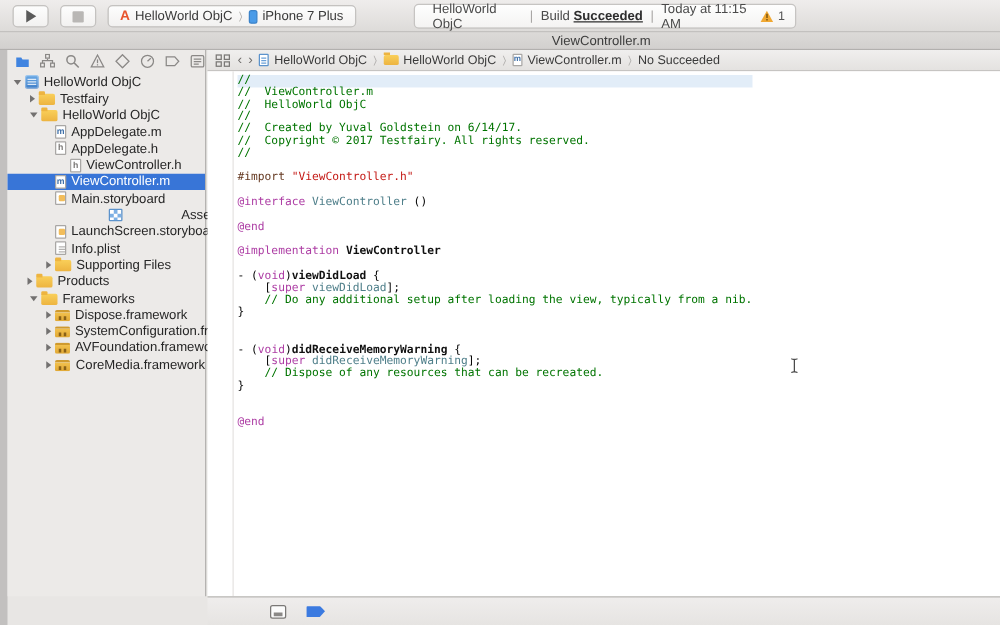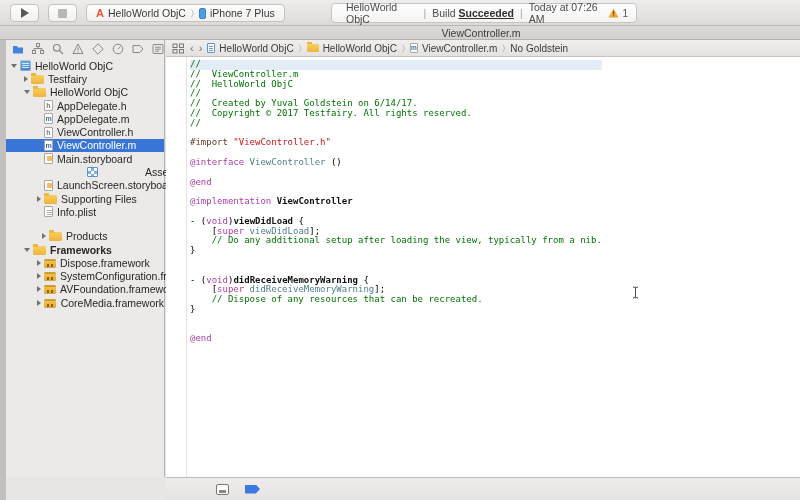--- a/index.html
+++ b/index.html
@@ -123,21 +123,21 @@
       <span class="chev-sep">〉</span>
       <span class="phone-ic"></span>
       <span>iPhone 7 Plus</span>
     </div>
     <div class="status-pill">
       <span>HelloWorld ObjC</span>
       <span class="status-sep">|</span>
       <span>Build</span>&nbsp;
       <span class="bold">Succeeded</span>
       <span class="status-sep">|</span>
-      <span>Today at 07:26 AM</span>
+      <span>Today at 11:15 AM</span>
       <span class="status-spacer"></span>
       <span class="warn-wrap">
         <svg width="11" height="10" viewBox="0 0 11 10">
           <path d="M5.5 0.5 L10.5 9.5 H0.5 Z" fill="#f0a832"></path>
           <rect x="5" y="3" width="1.2" height="3.4" fill="#7a5310"></rect>
           <rect x="5" y="7.2" width="1.2" height="1.2" fill="#7a5310"></rect>
         </svg>
         <span>1</span>
       </span>
     </div>
@@ -221,29 +221,29 @@
           <span class="t-ic ic-folder"></span>
           <span>Testfairy</span>
         </div>
         <div class="tree-row" style="padding-left: 18px;">
           <span class="tri down"></span>
           <span class="t-ic ic-folder"></span>
           <span>HelloWorld ObjC</span>
         </div>
         <div class="tree-row" style="padding-left: 31px;">
           <span class="tri none"></span>
+          <span class="t-ic ic-file m">m</span>
+          <span>AppDelegate.m</span>
+        </div>
+        <div class="tree-row" style="padding-left: 31px;">
+          <span class="tri none"></span>
           <span class="t-ic ic-file h">h</span>
           <span>AppDelegate.h</span>
         </div>
-        <div class="tree-row" style="padding-left: 31px;">
-          <span class="tri none"></span>
-          <span class="t-ic ic-file m">m</span>
-          <span>AppDelegate.m</span>
-        </div>
-        <div class="tree-row" style="padding-left: 31px;">
+        <div class="tree-row" style="padding-left: 43px;">
           <span class="tri none"></span>
           <span class="t-ic ic-file h">h</span>
           <span>ViewController.h</span>
         </div>
         <div class="tree-row selected" style="padding-left: 31px;">
           <span class="tri none"></span>
           <span class="t-ic ic-file m">m</span>
           <span>ViewController.m</span>
         </div>
         <div class="tree-row" style="padding-left: 31px;">
@@ -255,35 +255,35 @@
           <span class="tri none"></span>
           <span class="t-ic ic-assets"></span>
           <span>Assets.xcassets</span>
         </div>
         <div class="tree-row" style="padding-left: 31px;">
           <span class="tri none"></span>
           <span class="t-ic ic-sb"></span>
           <span>LaunchScreen.storyboard</span>
         </div>
         <div class="tree-row" style="padding-left: 31px;">
-          <span class="tri right"></span>
-          <span class="t-ic ic-folder"></span>
-          <span>Supporting Files</span>
-        </div>
-        <div class="tree-row" style="padding-left: 31px;">
           <span class="tri none"></span>
           <span class="t-ic ic-plist"></span>
           <span>Info.plist</span>
         </div>
-        <div class="tree-row" style="padding-left: 36px; margin-top: 11px;">
+        <div class="tree-row" style="padding-left: 31px;">
+          <span class="tri right"></span>
+          <span class="t-ic ic-folder"></span>
+          <span>Supporting Files</span>
+        </div>
+        <div class="tree-row" style="padding-left: 16px;">
           <span class="tri right"></span>
           <span class="t-ic ic-folder"></span>
           <span>Products</span>
         </div>
-        <div class="tree-row" style="padding-left: 18px; font-weight: bold;">
+        <div class="tree-row" style="padding-left: 18px;">
           <span class="tri down"></span>
           <span class="t-ic ic-folder"></span>
           <span>Frameworks</span>
         </div>
         <div class="tree-row" style="padding-left: 31px;">
           <span class="tri right"></span>
           <span class="t-ic ic-fw"></span>
           <span>Dispose.framework</span>
         </div>
         <div class="tree-row" style="padding-left: 31px;">
@@ -325,21 +325,21 @@
           <span class="jb-folder"></span>
           <span>HelloWorld ObjC</span>
         </span>
         <span class="jb-sep">〉</span>
         <span class="jb-crumb">
           <span class="jb-mfile">m</span>
           <span>ViewController.m</span>
         </span>
         <span class="jb-sep">〉</span>
         <span class="jb-crumb">
-          <span>No Goldstein</span>
+          <span>No Succeeded</span>
         </span>
       </span>
   </div>
 
   <div class="editor">
     <div class="gutter-line"></div>
     <div class="code" id="code-block"><div class="code-line hl"><span class="cm">//</span></div><div class="code-line"><span class="cm">//  ViewController.m</span></div><div class="code-line"><span class="cm">//  HelloWorld ObjC</span></div><div class="code-line"><span class="cm">//</span></div><div class="code-line"><span class="cm">//  Created by Yuval Goldstein on 6/14/17.</span></div><div class="code-line"><span class="cm">//  Copyright © 2017 Testfairy. All rights reserved.</span></div><div class="code-line"><span class="cm">//</span></div><div class="code-line">&nbsp;</div><div class="code-line"><span class="pp">#import </span><span class="str">"ViewController.h"</span></div><div class="code-line">&nbsp;</div><div class="code-line"><span class="kw">@interface</span><span> </span><span class="cl">ViewController</span><span> ()</span></div><div class="code-line">&nbsp;</div><div class="code-line"><span class="kw">@end</span></div><div class="code-line">&nbsp;</div><div class="code-line"><span class="kw">@implementation</span><span> </span><span class="fn">ViewController</span></div><div class="code-line">&nbsp;</div><div class="code-line"><span>- (</span><span class="kw">void</span><span>)</span><span class="fn">viewDidLoad</span><span> {</span></div><div class="code-line"><span>    [</span><span class="kw">super</span><span> </span><span class="cl">viewDidLoad</span><span>];</span></div><div class="code-line"><span class="cm">    // Do any additional setup after loading the view, typically from a nib.</span></div><div class="code-line"><span>}</span></div><div class="code-line">&nbsp;</div><div class="code-line">&nbsp;</div><div class="code-line"><span>- (</span><span class="kw">void</span><span>)</span><span class="fn">didReceiveMemoryWarning</span><span> {</span></div><div class="code-line"><span>    [</span><span class="kw">super</span><span> </span><span class="cl">didReceiveMemoryWarning</span><span>];</span></div><div class="code-line"><span class="cm">    // Dispose of any resources that can be recreated.</span></div><div class="code-line"><span>}</span></div><div class="code-line">&nbsp;</div><div class="code-line">&nbsp;</div><div class="code-line"><span class="kw">@end</span></div></div>
     <svg class="ibeam" viewBox="0 0 7 13">
       <g stroke="#4a4a4a" stroke-width="1" fill="none">
         <path d="M1 1 Q3.5 2 3.5 1 Q3.5 2 6 1"></path>

